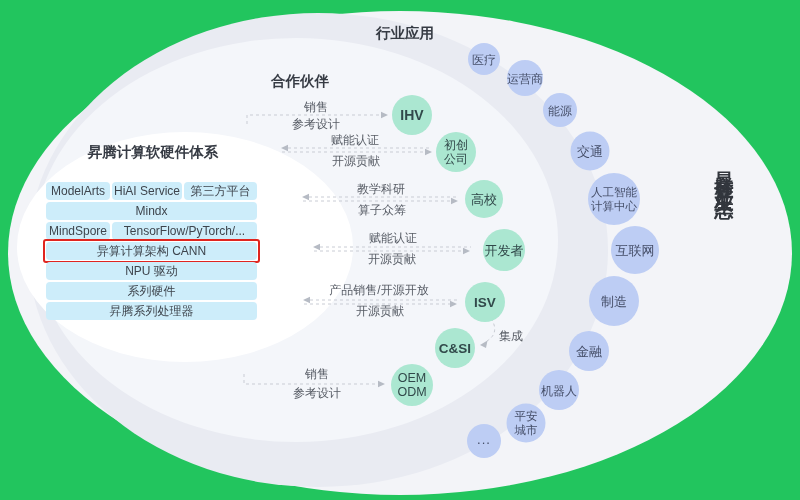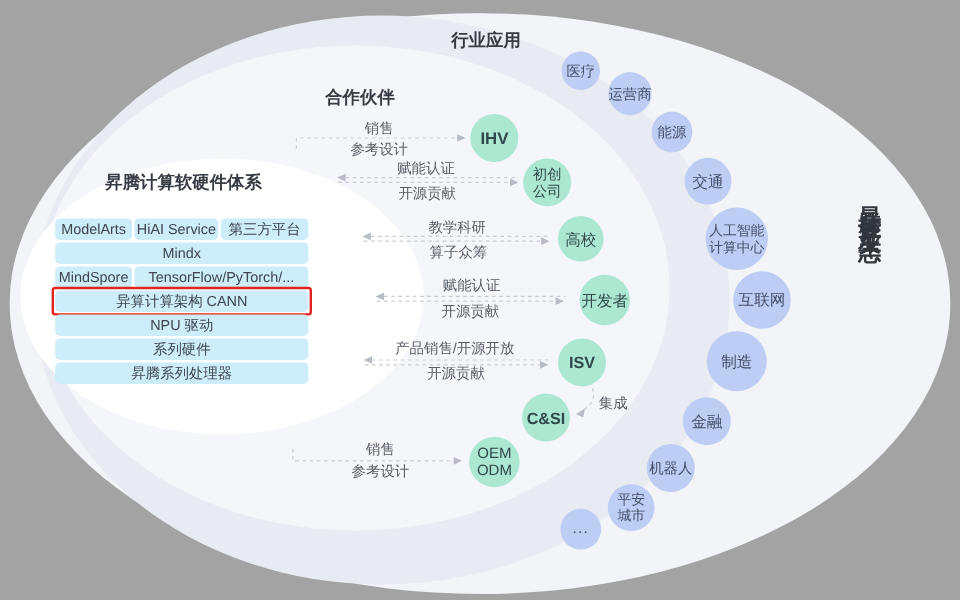--- a/index.html
+++ b/index.html
@@ -1,17 +1,17 @@
 <!DOCTYPE html>
 <html><head>
 <meta charset="utf-8">
 <style>
   html,body{margin:0;padding:0;background:#ffffff;}
   .canvas{
-    position:relative;width:800px;height:500px;background:#a3a3a3;overflow:hidden;
+    position:relative;width:800px;height:500px;background:#22c55e;overflow:hidden;
     font-family:"Liberation Sans","DejaVu Sans",sans-serif;
   }
   svg{position:absolute;left:0;top:0;}
   .vtitle{
     position:absolute;left:711px;top:156px;
     writing-mode:vertical-rl;text-orientation:upright;
     font-size:19px;font-weight:700;letter-spacing:4px;color:#32363d;
     white-space:nowrap;user-select:none;
   }
   .t-section{font-size:14.5px;font-weight:700;fill:#363b44;}

